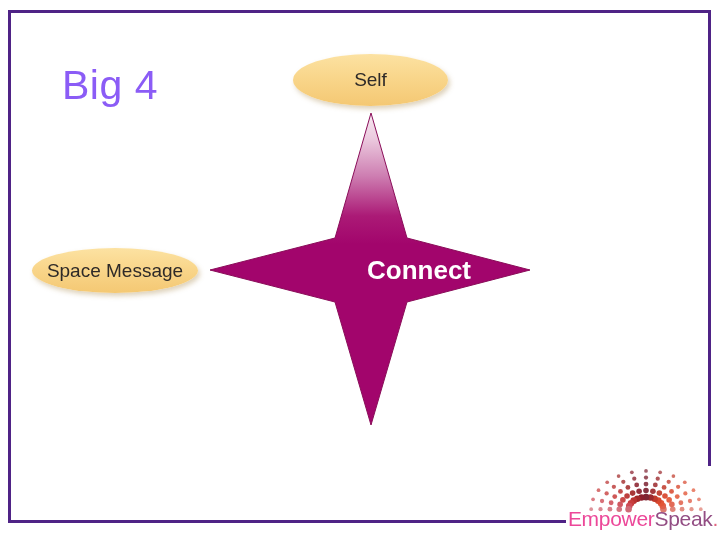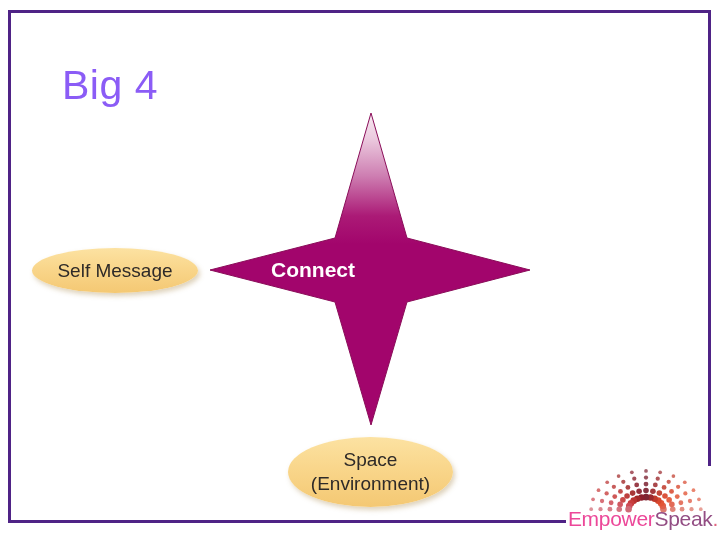--- a/index.html
+++ b/index.html
@@ -13,21 +13,21 @@
 
   .slide-title{
     position:absolute;left:62px;top:30px;
     font-size:41px;color:#8b5cf6;letter-spacing:0.5px;margin-top:32px;
   }
 
   .star-svg{position:absolute;left:0;top:0;width:720px;height:540px;}
 
   .center-label{
     position:absolute;left:271px;top:256px;width:200px;height:28px;
-    text-align:left;font-size:21px;font-weight:bold;color:#ffffff;
+    text-align:right;font-size:26px;font-weight:bold;color:#ffffff;
     line-height:28px;
   }
 
   .oval{
     position:absolute;border-radius:50%;
     background:linear-gradient(180deg,#FCE2A2 0%,#F9D68B 45%,#F4C873 100%);
     box-shadow:2px 3px 5px rgba(160,125,60,0.35);
     display:flex;flex-direction:column;align-items:center;justify-content:center;
     color:#2E2A28;font-size:19px;line-height:1.25;text-align:center;
   }
@@ -66,30 +66,29 @@
         <stop offset="33%" stop-color="#AB1A76"></stop>
         <stop offset="42%" stop-color="#A2056C"></stop>
         <stop offset="100%" stop-color="#A2056C"></stop>
       </linearGradient>
     </defs>
     <polygon points="371,113 407,238 530,270 407,302 371,425 335,302 210,270 335,238" fill="url(#starGrad)" stroke="#8A0D59" stroke-width="1"></polygon>
   </svg>
 
   <div class="center-label">Connect</div>
 
+  <div class="oval oval-top">
+    <span>Self</span>
+  </div>
 
   <div class="oval oval-left">
-    <span>Self Message</span>
+    <span>Space Message</span>
   </div>
 
 
-  <div class="oval oval-bottom">
-    <span>Space</span>
-    <span>(Environment)</span>
-  </div>
 
   <div class="logo-patch"></div>
 
   <div class="logo">
     <svg id="burst" class="logo-burst" viewBox="0 0 104 58">
         <circle cx="67.9" cy="52.0" r="3" fill="rgb(221,122,110)"></circle>
         <circle cx="76.4" cy="52.0" r="2.55" fill="rgb(223,131,120)"></circle>
         <circle cx="84.9" cy="52.0" r="2.2" fill="rgb(226,141,130)"></circle>
         <circle cx="93.5" cy="52.0" r="1.95" fill="rgb(228,150,140)"></circle>
         <circle cx="102.0" cy="52.0" r="1.7" fill="rgb(231,159,151)"></circle>

